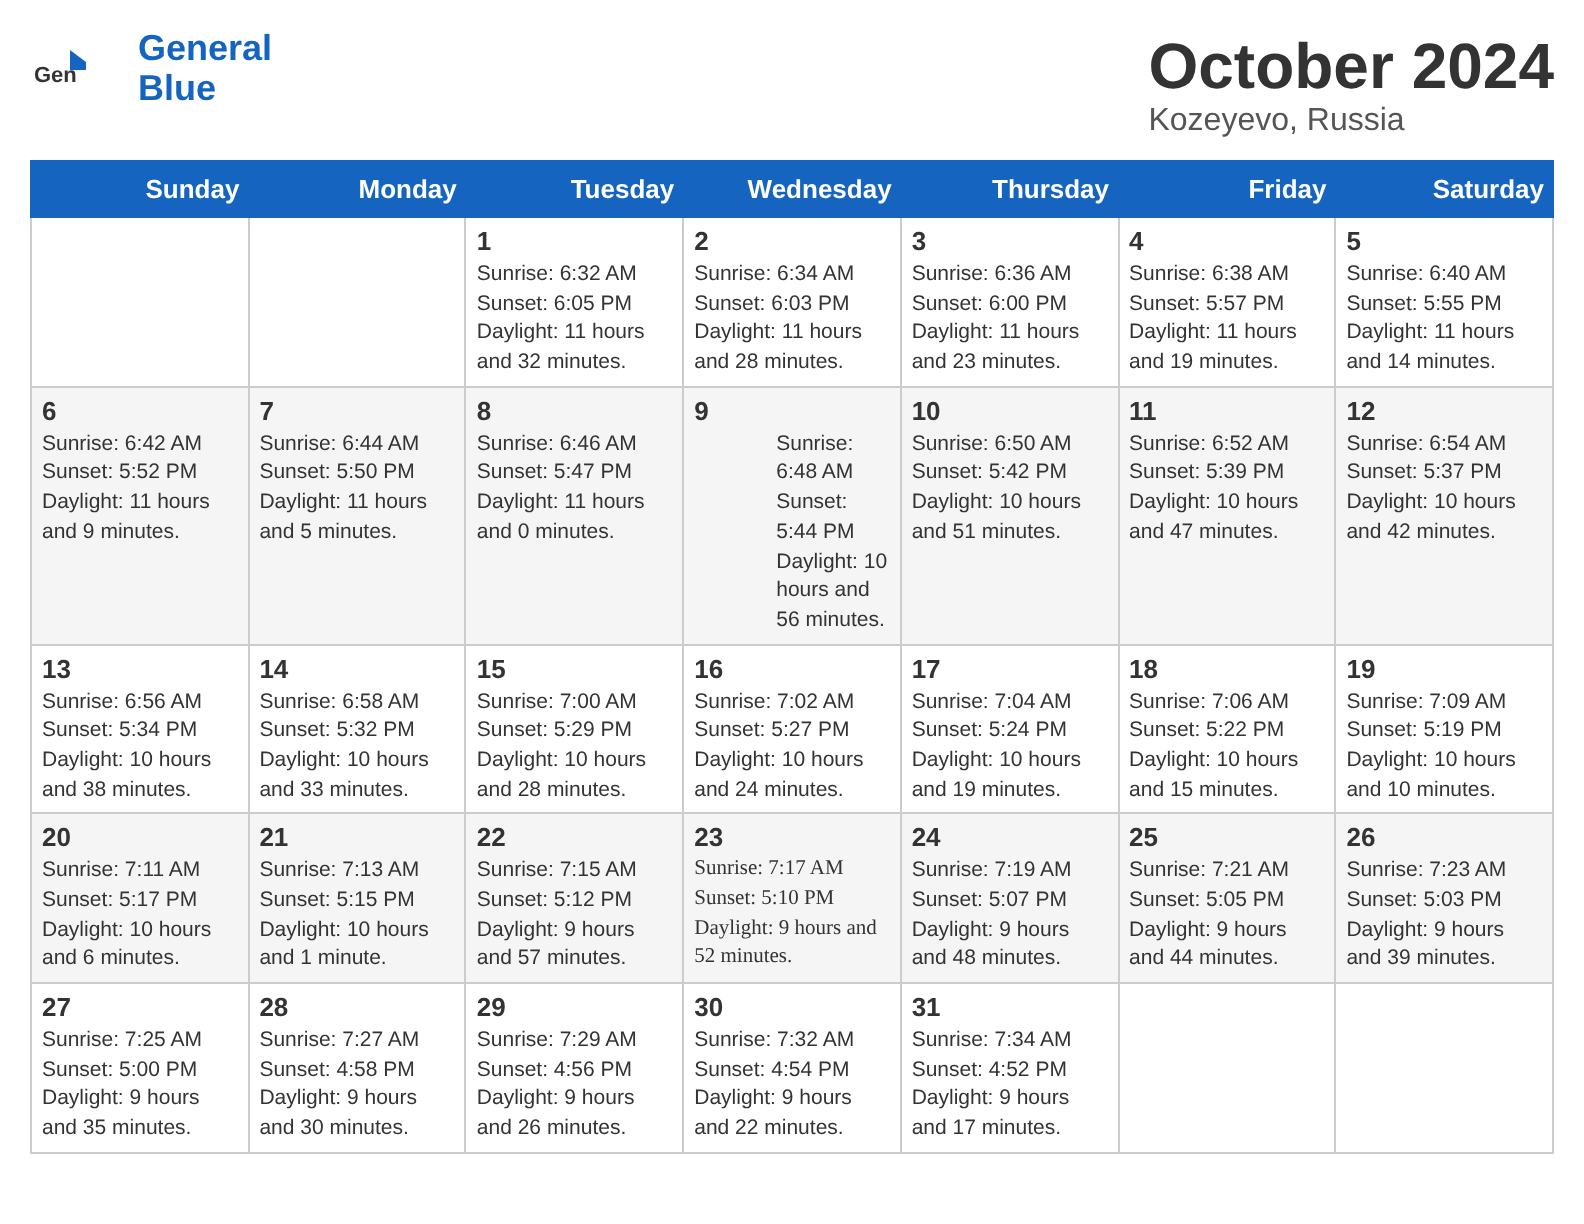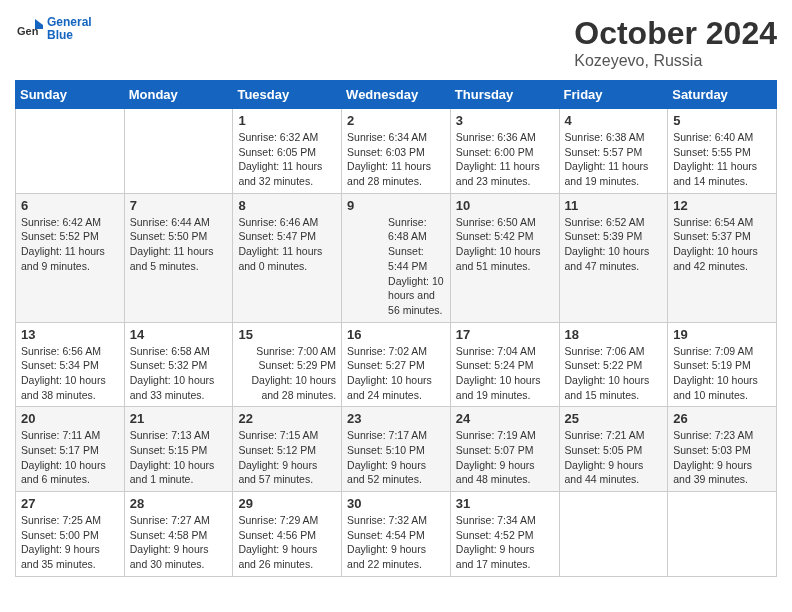--- a/index.html
+++ b/index.html
@@ -15,24 +15,25 @@
       justify-content: space-between;
       align-items: flex-start;
       margin-bottom: 10px;
     }
     .logo {
       display: flex;
       align-items: center;
       gap: 4px;
     }
     .logo-text {
-      font-size: 12px;
+      font-size: 18px;
       font-weight: bold;
       color: #333;
       line-height: 1.1;
+      margin-left: 22px;
     }
     .logo-text span {
       color: #1565c0;
     }
     .logo-icon {
       width: 28px;
       height: 28px;
     }
     .title-area {
       text-align: left;
@@ -48,21 +49,21 @@
     }
     table {
       width: 100%;
       border-collapse: collapse;
       font-size: 11px;
     }
     thead tr th {
       background-color: #1565c0;
       color: #fff;
       padding: 6px 4px;
-      text-align: left;
+      text-align: right;
       font-size: 13px;
       border: 1px solid #1565c0;
     }
     tbody tr td {
       border: 1px solid #ccc;
       vertical-align: top;
       padding: 4px 5px;
       width: 108px;
       min-height: 70px;
       background: #fff;
@@ -206,21 +207,21 @@
 Daylight: 10 hours and 38 minutes.</div>
         </td>
         <td>
           <span class="day-number">14</span>
           <div class="day-info" style="white-space: pre-line;">Sunrise: 6:58 AM
 Sunset: 5:32 PM
 Daylight: 10 hours and 33 minutes.</div>
         </td>
         <td>
           <span class="day-number">15</span>
-          <div class="day-info" style="white-space: pre-line; text-align: right;">Sunrise: 7:00 AM
+          <div class="day-info" style="white-space: pre-line;">Sunrise: 7:00 AM
 Sunset: 5:29 PM
 Daylight: 10 hours and 28 minutes.</div>
         </td>
         <td>
           <span class="day-number">16</span>
           <div class="day-info" style="white-space: pre-line;">Sunrise: 7:02 AM
 Sunset: 5:27 PM
 Daylight: 10 hours and 24 minutes.</div>
         </td>
         <td>
@@ -256,21 +257,21 @@
 Daylight: 10 hours and 1 minute.</div>
         </td>
         <td>
           <span class="day-number">22</span>
           <div class="day-info" style="white-space: pre-line;">Sunrise: 7:15 AM
 Sunset: 5:12 PM
 Daylight: 9 hours and 57 minutes.</div>
         </td>
         <td>
           <span class="day-number">23</span>
-          <div class="day-info" style="white-space: pre-line;">Sunrise: 7:17 AM
+          <div class="day-info" style="white-space: pre-line; font-family: Liberation Serif, serif;">Sunrise: 7:17 AM
 Sunset: 5:10 PM
 Daylight: 9 hours and 52 minutes.</div>
         </td>
         <td>
           <span class="day-number">24</span>
           <div class="day-info" style="white-space: pre-line;">Sunrise: 7:19 AM
 Sunset: 5:07 PM
 Daylight: 9 hours and 48 minutes.</div>
         </td>
         <td>

